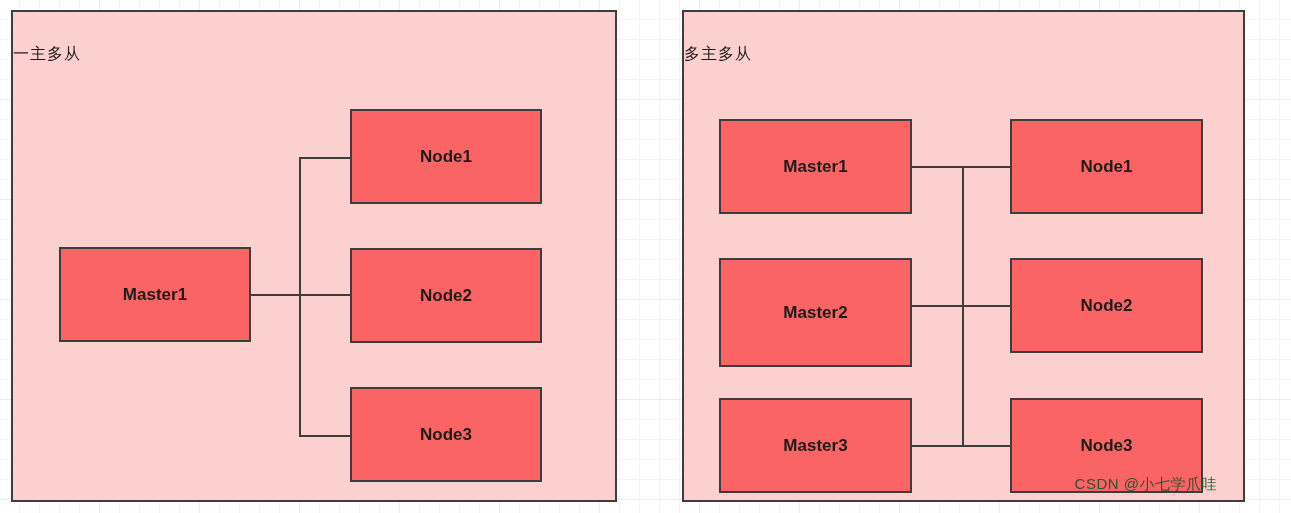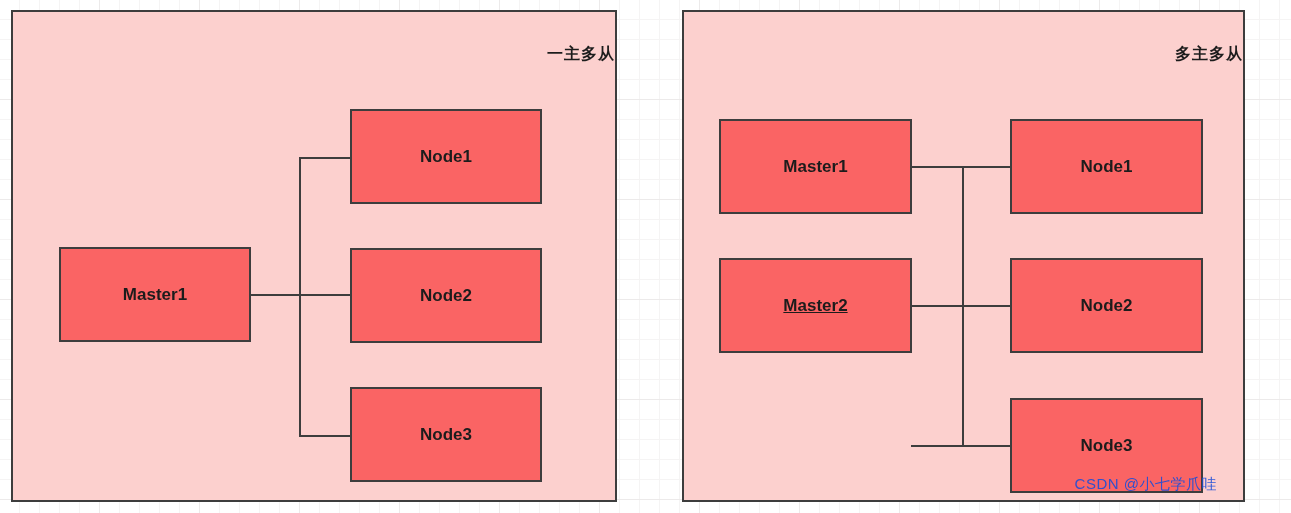--- a/index.html
+++ b/index.html
@@ -30,23 +30,23 @@
     position: absolute;
     box-sizing: border-box;
     background: #fcd0ce;
     border: 2px solid #3d3d3d;
   }
   .panel-title {
     position: absolute;
     top: 32px;
     left: 0;
     width: 100%;
-    text-align: right;
+    text-align: left;
     font-size: 16px;
-    font-weight: bold;
+    font-weight: normal;
     color: #1c1c1c;
     letter-spacing: 1px;
   }
   .node-box {
     position: absolute;
     box-sizing: border-box;
     background: #fa6464;
     border: 2px solid #3d3d3d;
     display: flex;
     align-items: center;
@@ -59,21 +59,21 @@
     position: absolute;
     background: #3d3d3d;
   }
   .conn-h { height: 2px; }
   .conn-v { width: 2px; }
   .watermark {
     position: absolute;
     right: 26px;
     bottom: 6px;
     font-size: 15px;
-    color: #1d4ed8;
+    color: #14532d;
     opacity: 0.9;
     white-space: nowrap;
     letter-spacing: 0.5px;
     margin-left: 34px;
   }
 </style>
 </head>
 <body>
 
 <div id="canvas">
@@ -100,22 +100,23 @@
 
     <div class="conn conn-h" style="left:286px; top:423px; width:53px;"></div>
   </div>
 
   <div class="panel" style="left:682px; top:10px; width:563px; height:492px;">
 
     <div class="panel-title">多主多从</div>
 
     <div class="node-box" style="left:35px; top:107px; width:193px; height:95px;">Master1</div>
 
-    <div class="node-box" style="left:35px; top:246px; width:193px; height:95px;text-decoration:underline;">Master2</div>
+    <div class="node-box" style="left:35px; top:246px; width:193px; height:109px;">Master2</div>
 
+    <div class="node-box" style="left:35px; top:386px; width:193px; height:95px;">Master3</div>
 
     <div class="node-box" style="left:326px; top:107px; width:193px; height:95px;">Node1</div>
 
     <div class="node-box" style="left:326px; top:246px; width:193px; height:95px;">Node2</div>
 
     <div class="node-box" style="left:326px; top:386px; width:193px; height:95px;">Node3</div>
 
     <div class="conn conn-v" style="left:278px; top:154px; height:281px;"></div>
 
     <div class="conn conn-h" style="left:227px; top:154px; width:100px;"></div>

